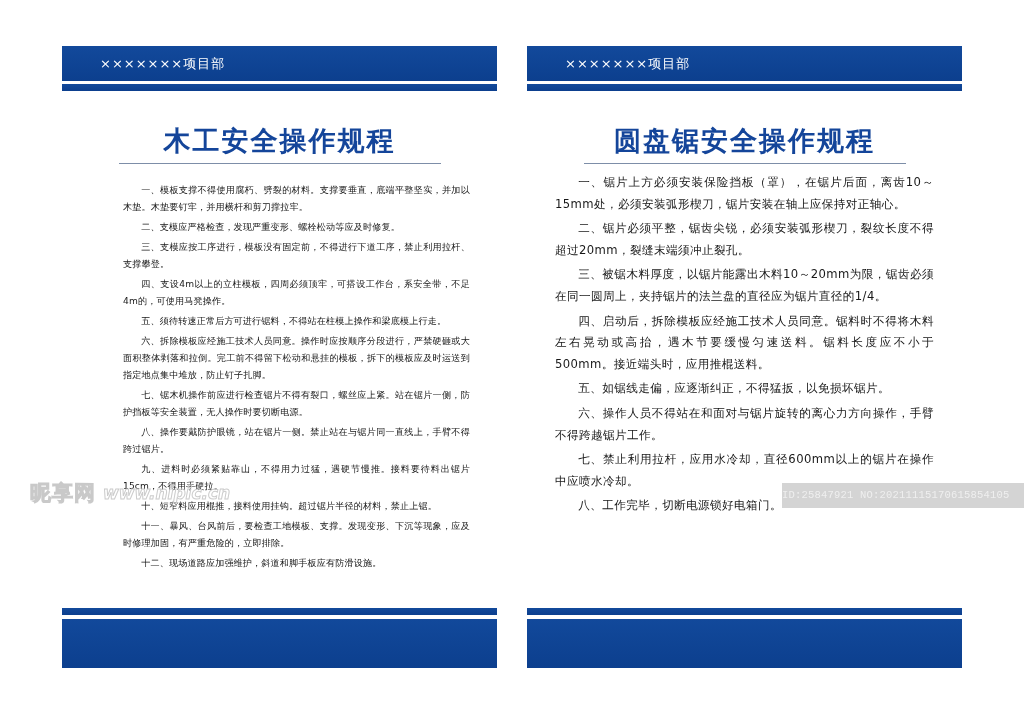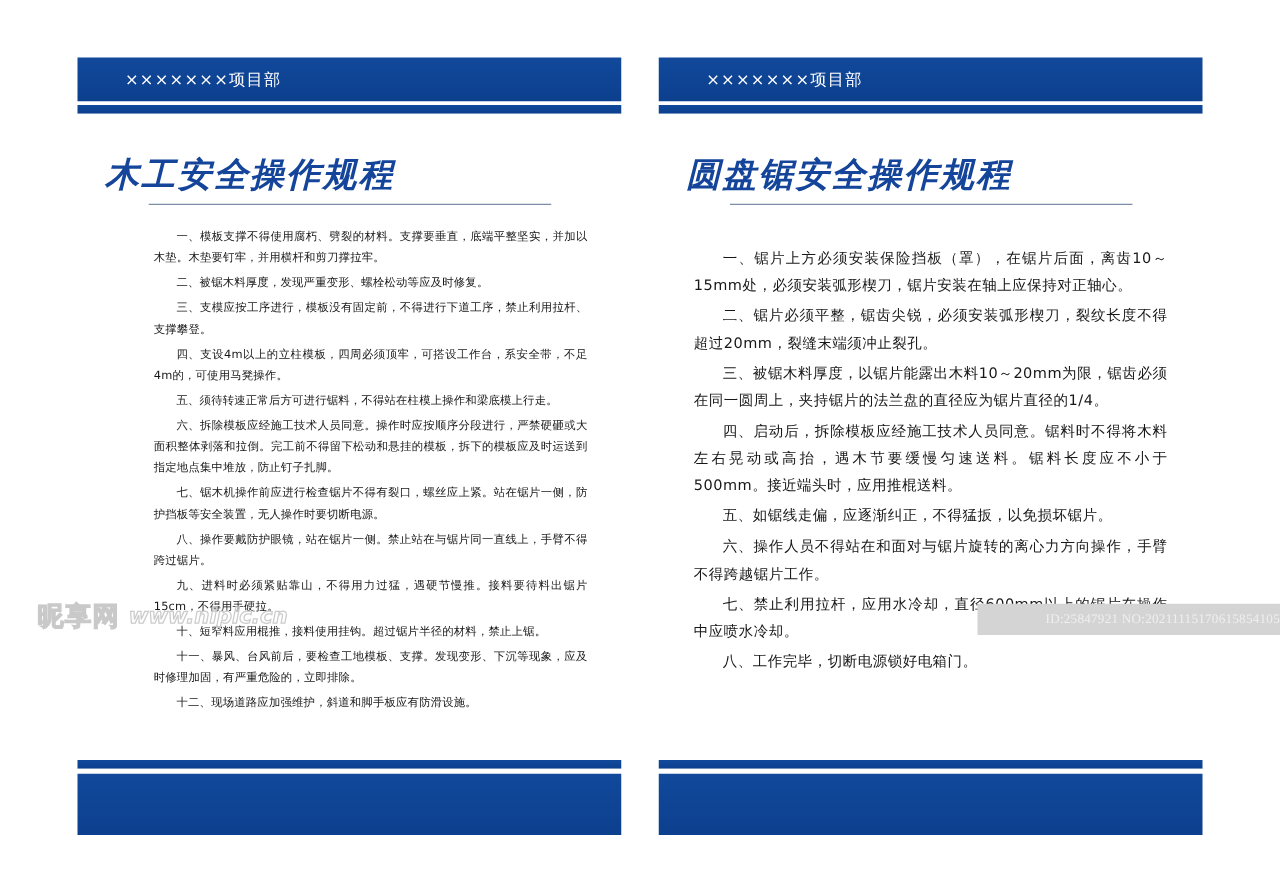--- a/index.html
+++ b/index.html
@@ -69,22 +69,21 @@
   .board-body {
     position: relative;
     height: 517px;
     background: #ffffff;
     box-sizing: border-box;
     padding: 0 22px;
   }
 
   .board-title-wrap {
     padding-top: 34px;
-    text-align: left;
-    font-style: italic;
+    text-align: center;
   }
   .board-title {
     display: inline-block;
     color: #14459a;
     font-weight: bold;
     font-size: 27px;
     letter-spacing: 2px;
     font-family: "DejaVu Sans", "Liberation Sans", sans-serif;
     line-height: 1.15;
   }
@@ -99,21 +98,21 @@
     margin-top: 18px;
     color: #171717;
     text-align: justify;
   }
   .para {
     margin: 0 0 3px 0;
     text-indent: 2em;
     font-family: "DejaVu Sans", "Liberation Sans", sans-serif;
   }
   #board-left .board-content  { font-size: 9.1px;  line-height: 17.0px; letter-spacing: 0.15px; padding: 0 5px; margin-left: 34px; }
-  #board-right .board-content { font-size: 11.6px; line-height: 21.6px; letter-spacing: 0.4px;  padding: 0 6px; margin-top: 32px; }
+  #board-right .board-content { font-size: 11.6px; line-height: 21.6px; letter-spacing: 0.4px;  padding: 0 6px; margin-top: 8px; }
 
   
   .footer-rule {
     height: 7px;
     background: #0e4595;
     background: linear-gradient(180deg, #12499b 0%, #0c3f8e 100%);
   }
   .footer-gap {
     height: 4px;
     background: #ffffff;
@@ -155,23 +154,23 @@
   #watermark-id {
     position: absolute;
     right: 0px;
     bottom: 8px;
     width: 242px;
     height: 25px;
     background: #d4d4d4;
     color: #efefef;
     font-size: 10.5px;
     line-height: 25px;
-    text-align: right;
+    text-align: left;
     letter-spacing: 0.2px;
-    font-family: Liberation Serif, serif;
+    font-family: Liberation Mono, monospace;
     white-space: nowrap;
   }
 </style>
 </head>
 <body>
 
 <div id="canvas">
 
   <div class="board" id="board-left">
     <div class="board-header">
@@ -180,21 +179,21 @@
     <div class="header-gap"></div>
     <div class="header-rule"></div>
 
     <div class="board-body">
       <div class="board-title-wrap">
         <div class="board-title">木工安全操作规程</div>
         <div class="title-underline"></div>
       </div>
       <div class="board-content">
         <p class="para">一、模板支撑不得使用腐朽、劈裂的材料。支撑要垂直，底端平整坚实，并加以木垫。木垫要钉牢，并用横杆和剪刀撑拉牢。</p>
-        <p class="para">二、被锯木料厚度，发现严重变形、螺栓松动等应及时修复。</p>
+        <p class="para">二、支模应严格检查，发现严重变形、螺栓松动等应及时修复。</p>
         <p class="para">三、支模应按工序进行，模板没有固定前，不得进行下道工序，禁止利用拉杆、支撑攀登。</p>
         <p class="para">四、支设4m以上的立柱模板，四周必须顶牢，可搭设工作台，系安全带，不足4m的，可使用马凳操作。</p>
         <p class="para">五、须待转速正常后方可进行锯料，不得站在柱模上操作和梁底模上行走。</p>
         <p class="para">六、拆除模板应经施工技术人员同意。操作时应按顺序分段进行，严禁硬砸或大面积整体剥落和拉倒。完工前不得留下松动和悬挂的模板，拆下的模板应及时运送到指定地点集中堆放，防止钉子扎脚。</p>
         <p class="para">七、锯木机操作前应进行检查锯片不得有裂口，螺丝应上紧。站在锯片一侧，防护挡板等安全装置，无人操作时要切断电源。</p>
         <p class="para">八、操作要戴防护眼镜，站在锯片一侧。禁止站在与锯片同一直线上，手臂不得跨过锯片。</p>
         <p class="para">九、进料时必须紧贴靠山，不得用力过猛，遇硬节慢推。接料要待料出锯片15cm，不得用手硬拉。</p>
         <p class="para">十、短窄料应用棍推，接料使用挂钩。超过锯片半径的材料，禁止上锯。</p>
         <p class="para">十一、暴风、台风前后，要检查工地模板、支撑。发现变形、下沉等现象，应及时修理加固，有严重危险的，立即排除。</p>
         <p class="para">十二、现场道路应加强维护，斜道和脚手板应有防滑设施。</p>

